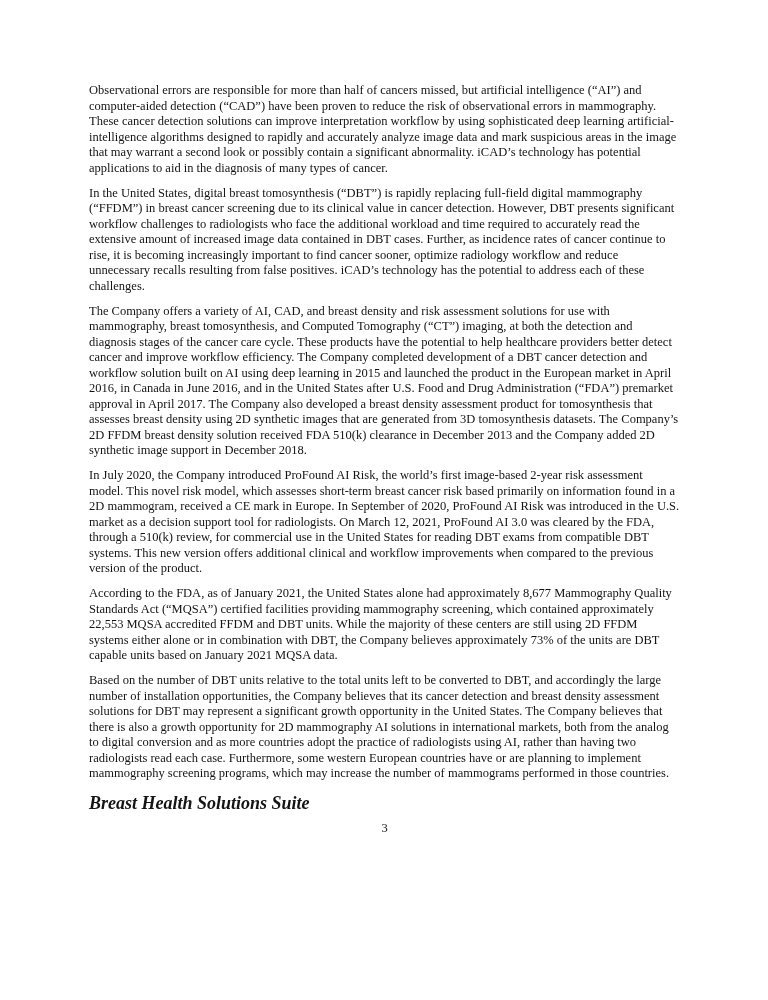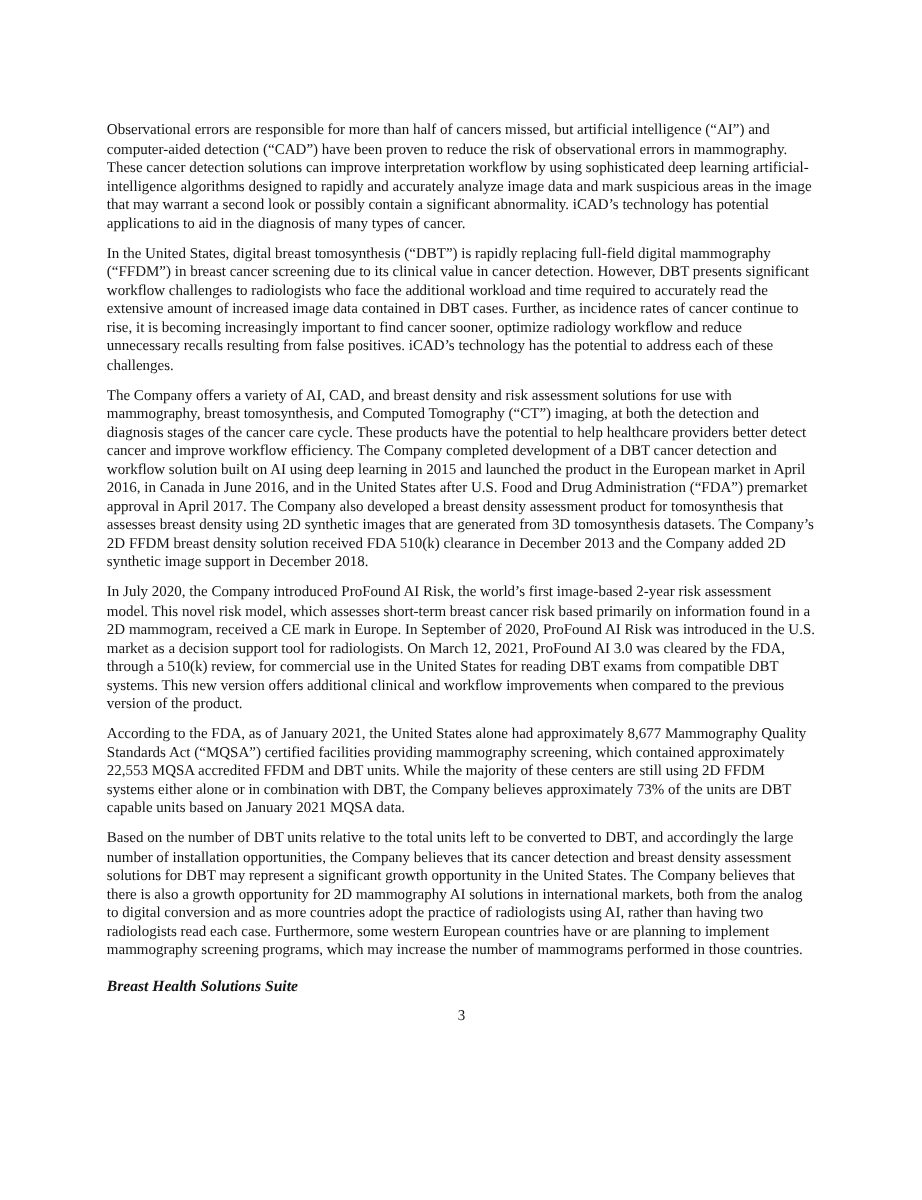--- a/index.html
+++ b/index.html
@@ -11,33 +11,33 @@
     position: relative;
     width: 768px;
     height: 1000px;
     background: #ffffff;
     color: #141414;
     font-family: "Liberation Serif", "DejaVu Serif", serif;
     overflow: hidden;
   }
   .content {
     position: absolute;
-    top: 101px;
+    top: 83px;
     left: 89px;
     width: 591px;
     font-size: 12.5px;
     line-height: 15.5px;
     text-align: left;
   }
   .para {
     margin: 0 0 9.5px 0;
     padding: 0;
   }
   .section-heading {
-    font-size: 13px;
+    font-size: 18px;
     line-height: 15.5px;
     font-weight: bold;
     font-style: italic;
     margin: 14px 0 10px 0;
     padding: 0;
   }
   .page-number {
     margin-top: 7px;
     text-align: center;
     font-size: 12.5px;

